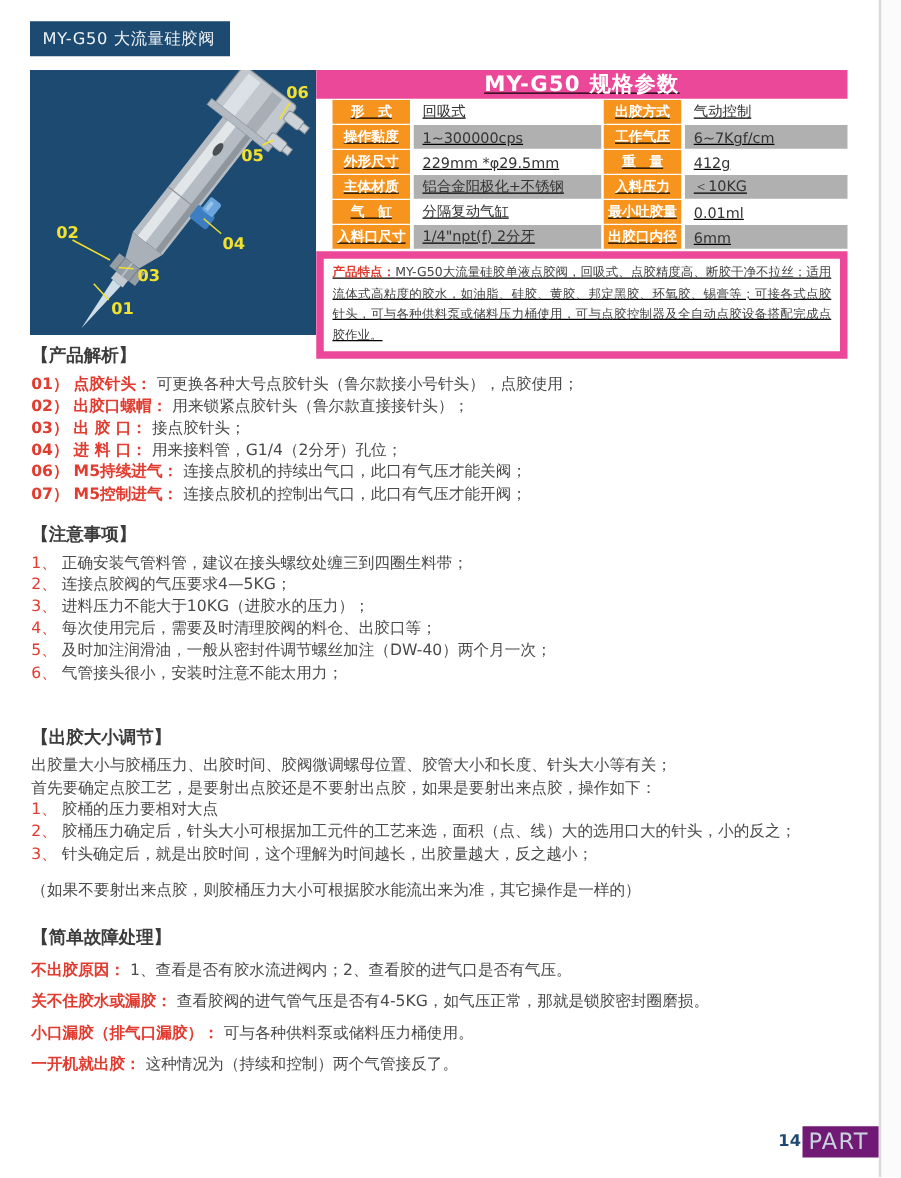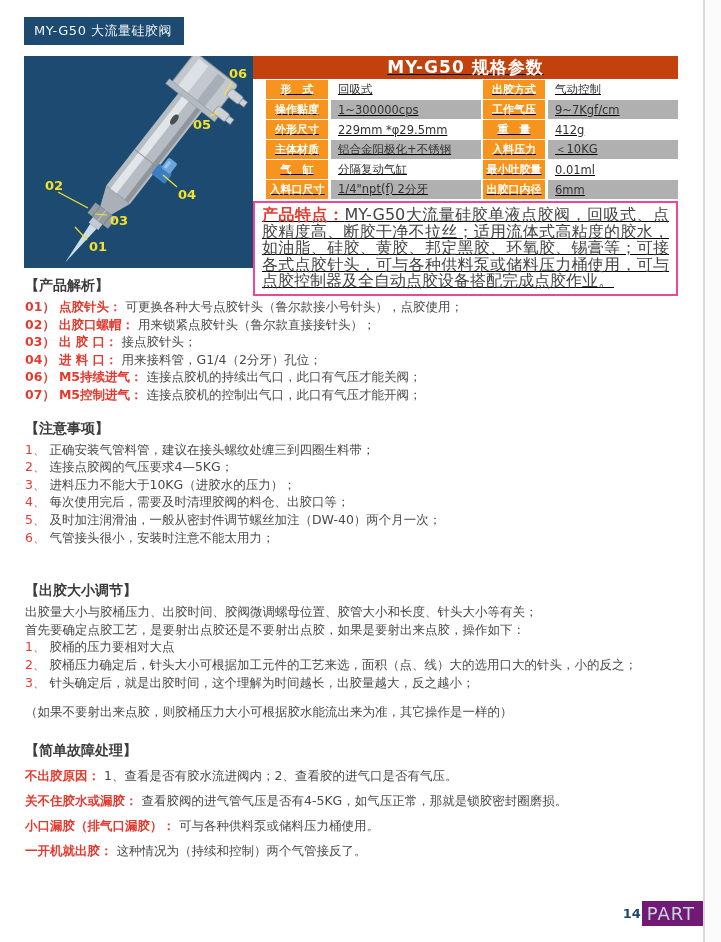--- a/index.html
+++ b/index.html
@@ -8,34 +8,34 @@
   .page { position:relative; width:721px; height:942px; background:#fff; overflow:hidden; }
 
   
   .banner { position:absolute; left:24px; top:17px; background:#1c4a70; color:#eef3f7;
             font-size:13px; padding:5px 12px 5px 10px; letter-spacing:0.5px; }
 
   
   .panel { position:absolute; left:24px; top:56px; width:654px; height:212px; display:flex;text-decoration:underline; }
   .product-image { width:229px; height:212px; flex:none; }
   .spec { flex:1; display:flex; flex-direction:column; background:#fff; }
-  .spec-title { height:29px; background:#c2410c; color:#fff; font-weight:bold; font-size:17px;
+  .spec-title { height:29px; background:#ec4899; color:#fff; font-weight:bold; font-size:17px;
                 display:flex; align-items:center; justify-content:center; letter-spacing:1px; }
   .spec-grid { padding-top:1px; }
   .spec-row { display:flex; height:19px; margin-bottom:1px;margin-left:13px; }
   .cell { display:flex; align-items:center; font-size:11.5px; }
   .lab { width:62px; flex:none; background:#f7941e; color:#fff; font-weight:bold; font-size:11px;
          justify-content:center; margin-right:3px; }
   .lab2 { margin-left:2px; }
   .val { color:#333; padding-left:7px; }
   .v1 { flex:1; }
   .v2 { width:130px; flex:none; }
   .spec-row:nth-of-type(even) .val { background:#b0b0b0; }
-  .features { flex:1; border:2px solid #ec4899; margin-top:1px; padding:4px 7px 4px 7px;
-              font-size:16px; line-height:16.5px; color:#444; text-align:justify; }
+  .features { flex:1; border:6px solid #ec4899; margin-top:1px; padding:4px 7px 4px 7px;
+              font-size:10px; line-height:16.5px; color:#444; text-align:justify; }
   .feat-label { color:#e23b30; font-weight:bold; }
 
   
   .sections { position:absolute; left:25px; top:276px; width:657px; color:#4a4a4a; font-size:12.5px; }
   .sec-h { font-size:14px; font-weight:bold; color:#3c3c3c; line-height:18px; margin-bottom:4px; }
   .line { line-height:17.6px; }
   .red { color:#e23b30; }
   .red-b { color:#e23b30; font-weight:bold; }
   .mt-notes { margin-top:15px; }
   .mt-adjust { margin-top:35px; }
@@ -130,21 +130,21 @@
             <div class="cell lab">形　式</div>
             <div class="cell val v1">回吸式</div>
             <div class="cell lab lab2">出胶方式</div>
             <div class="cell val v2">气动控制</div>
           </div>
 
           <div class="spec-row">
             <div class="cell lab">操作黏度</div>
             <div class="cell val v1">1~300000cps</div>
             <div class="cell lab lab2">工作气压</div>
-            <div class="cell val v2">9~7Kgf/cm</div>
+            <div class="cell val v2">6~7Kgf/cm</div>
           </div>
 
           <div class="spec-row">
             <div class="cell lab">外形尺寸</div>
             <div class="cell val v1">229mm *φ29.5mm</div>
             <div class="cell lab lab2">重　量</div>
             <div class="cell val v2">412g</div>
           </div>
 
           <div class="spec-row">

